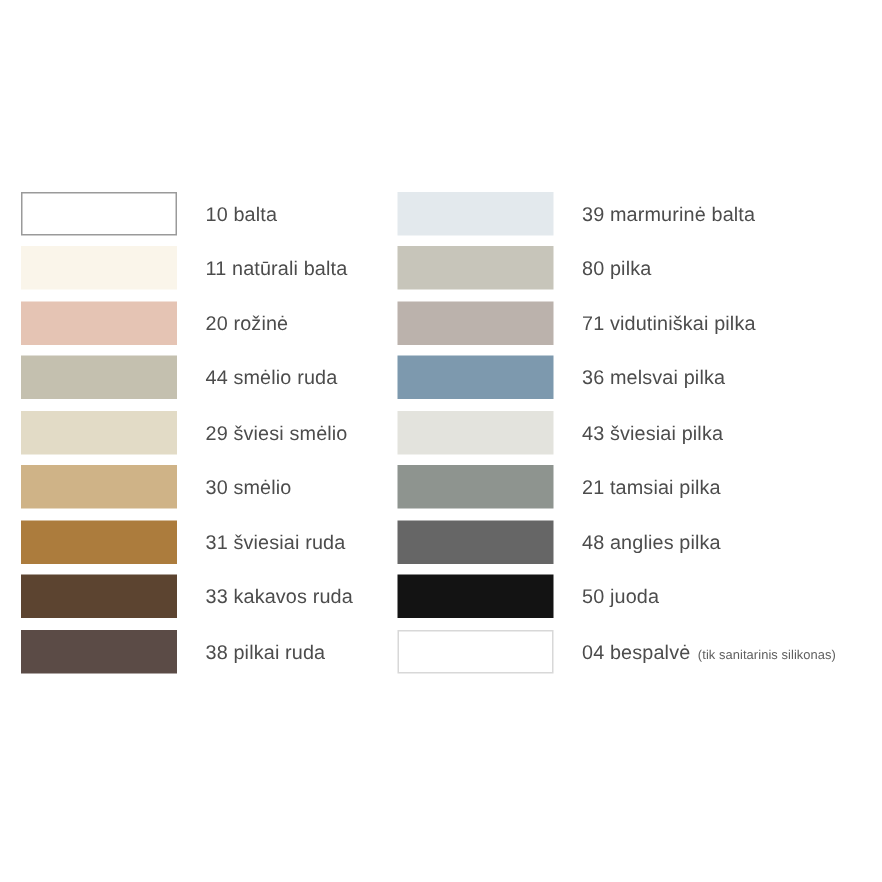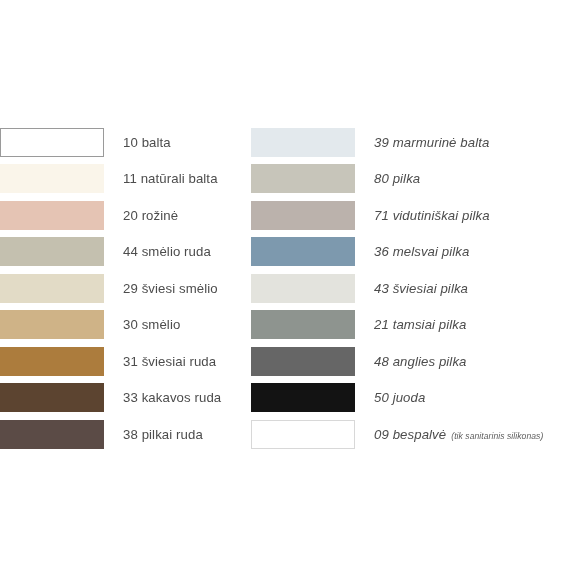--- a/index.html
+++ b/index.html
@@ -31,22 +31,22 @@
     display: flex;
     flex-direction: row;
     align-items: flex-start;
   }
 
   .swatch-column {
     display: flex;
     flex-direction: column;
   }
 
-  .swatch-column.left  {  width: 240px; justify-content: flex-end; }
-  .swatch-column.right { margin-left: 11px;  width: 320px; font-style: italic; }
+  .swatch-column.left  { margin-left: 14px;  width: 240px; justify-content: flex-end; }
+  .swatch-column.right { margin-left: 11px;  width: 320px; }
 
   .swatch-row {
     display: flex;
     flex-direction: row;
     align-items: center;
     height: 36.5px;
   }
 
   .swatch-chip {
     width: 104px;
@@ -173,20 +173,20 @@
       </div>
 
       <div class="swatch-row">
         <div class="swatch-chip" style="background: rgb(19, 19, 19);"></div>
         <div class="swatch-label">50 juoda</div>
       </div>
 
       <div class="swatch-row">
         <div class="swatch-chip bordered-light" style="background: rgb(255, 255, 255);"></div>
         <div class="swatch-label">
-          <span>09 bespalvė</span><span class="swatch-note">(tik sanitarinis silikonas)</span>
+          <span>04 bespalvė</span><span class="swatch-note">(tik sanitarinis silikonas)</span>
         </div>
       </div>
 
     </div>
 
   </div>
 </div>
 
 </body></html>

